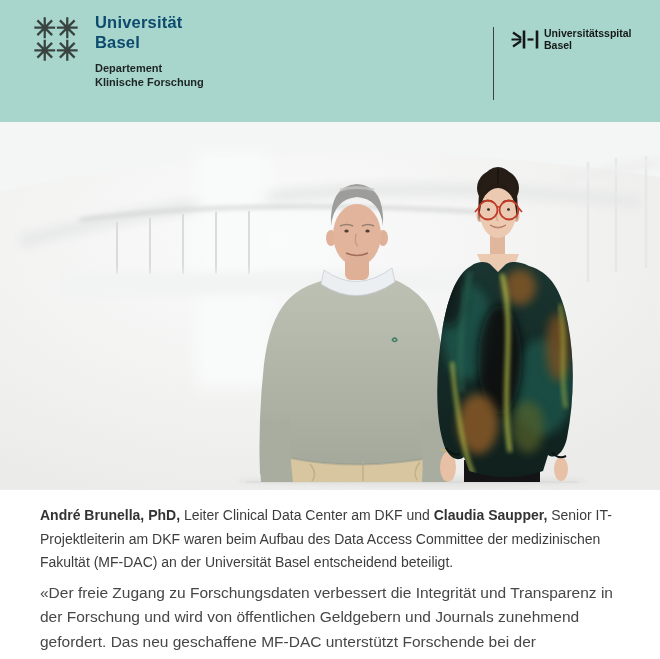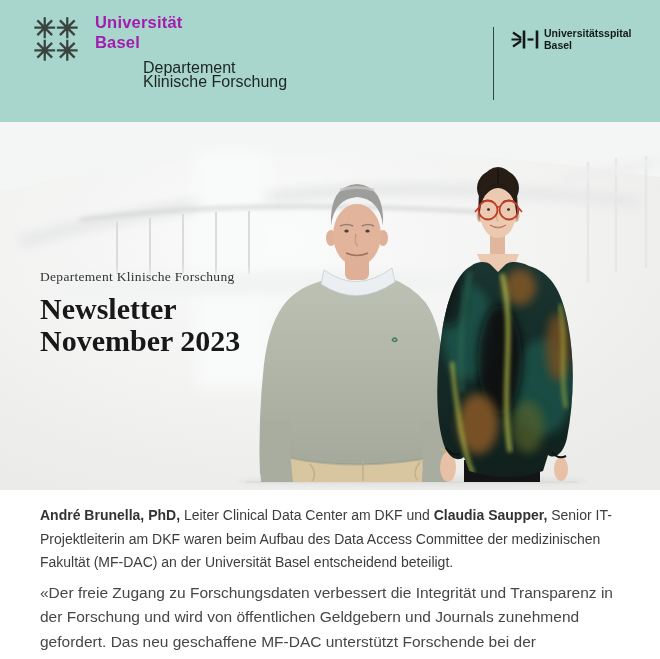--- a/index.html
+++ b/index.html
@@ -4,22 +4,22 @@
 <style>
   html,body{margin:0;padding:0;background:#ffffff;}
   .page{position:relative;width:660px;height:659px;overflow:hidden;background:#ffffff;
         font-family:"Liberation Sans", sans-serif;}
 
   
   .header{position:relative;height:122px;background:#a8d6cc;}
   .unibas{position:absolute;left:30px;top:13px;display:flex;}
   .unibas-logo{width:52px;height:52px;flex:0 0 auto;}
   .unibas-text{margin-left:13px;}
-  .uni-name{font-weight:bold;font-size:16.5px;line-height:19.5px;color:#a21caf;letter-spacing:.2px;}
-  .uni-dept{margin-top:9px;font-weight:normal;font-size:16px;line-height:14px;color:#1d2422;margin-left:48px;}
+  .uni-name{font-weight:bold;font-size:16.5px;line-height:19.5px;color:#0c4a6e;letter-spacing:.2px;}
+  .uni-dept{margin-top:9px;font-weight:bold;font-size:11px;line-height:14px;color:#1d2422;}
   .header-divider{position:absolute;left:493px;top:27px;width:1px;height:73px;background:#3a423f;}
   .usb{position:absolute;left:510px;top:28px;display:flex;align-items:flex-start;}
   .usb-logo{width:34px;height:21px;margin-top:1px;}
   .usb-text{font-size:10.5px;font-weight:bold;line-height:11.5px;color:#141917;}
 
   
   .hero{position:relative;width:660px;height:368px;background:#efefee;}
   .hero-art{position:absolute;left:0;top:0;}
   .hero-overlay{position:absolute;left:40px;top:147px;}
   .kicker{font-family:"Liberation Serif", serif;font-size:13.5px;line-height:16px;color:#333333;letter-spacing:.3px;}
@@ -217,27 +217,20 @@
           <g stroke="#c03a28" fill="none">
             <circle cx="488" cy="88" r="9.5" stroke-width="1.8"></circle>
             <circle cx="509" cy="88" r="9.5" stroke-width="1.8"></circle>
             <path d="M 496.8,85.5 Q 498.5,84 500.2,85.5" stroke-width="1.6"></path>
             <path d="M 478.8,85.5 L 475,90 M 518.2,85.5 L 522,90" stroke-width="1.6"></path>
           </g>
         </g>
       </g>
     </svg>
 
-    <div class="hero-overlay">
-      <div class="kicker">Departement Klinische Forschung</div>
-      <div class="hero-title">
-        <div>Newsletter</div>
-        <div>November 2023</div>
-      </div>
-    </div>
   </section>
 
   <main class="content">
     <p class="intro"><strong>André Brunella, PhD,</strong><span> Leiter Clinical Data Center am DKF und </span><strong>Claudia Saupper,</strong><span> Senior IT-Projektleiterin am DKF waren beim Aufbau des Data Access Committee der medizinischen Fakultät (MF-DAC) an der Universität Basel entscheidend beteiligt.</span></p>
 
     <p class="quote">«Der freie Zugang zu Forschungsdaten verbessert die Integrität und Transparenz in der Forschung und wird von öffentlichen Geldgebern und Journals zunehmend gefordert. Das neu geschaffene MF-DAC unterstützt Forschende bei der Veröffentlichung von sensitiven Forschungsdaten gemäss den rechtlichen und ethischen Anforderungen.»</p>
   </main>
 
 </div>
 

